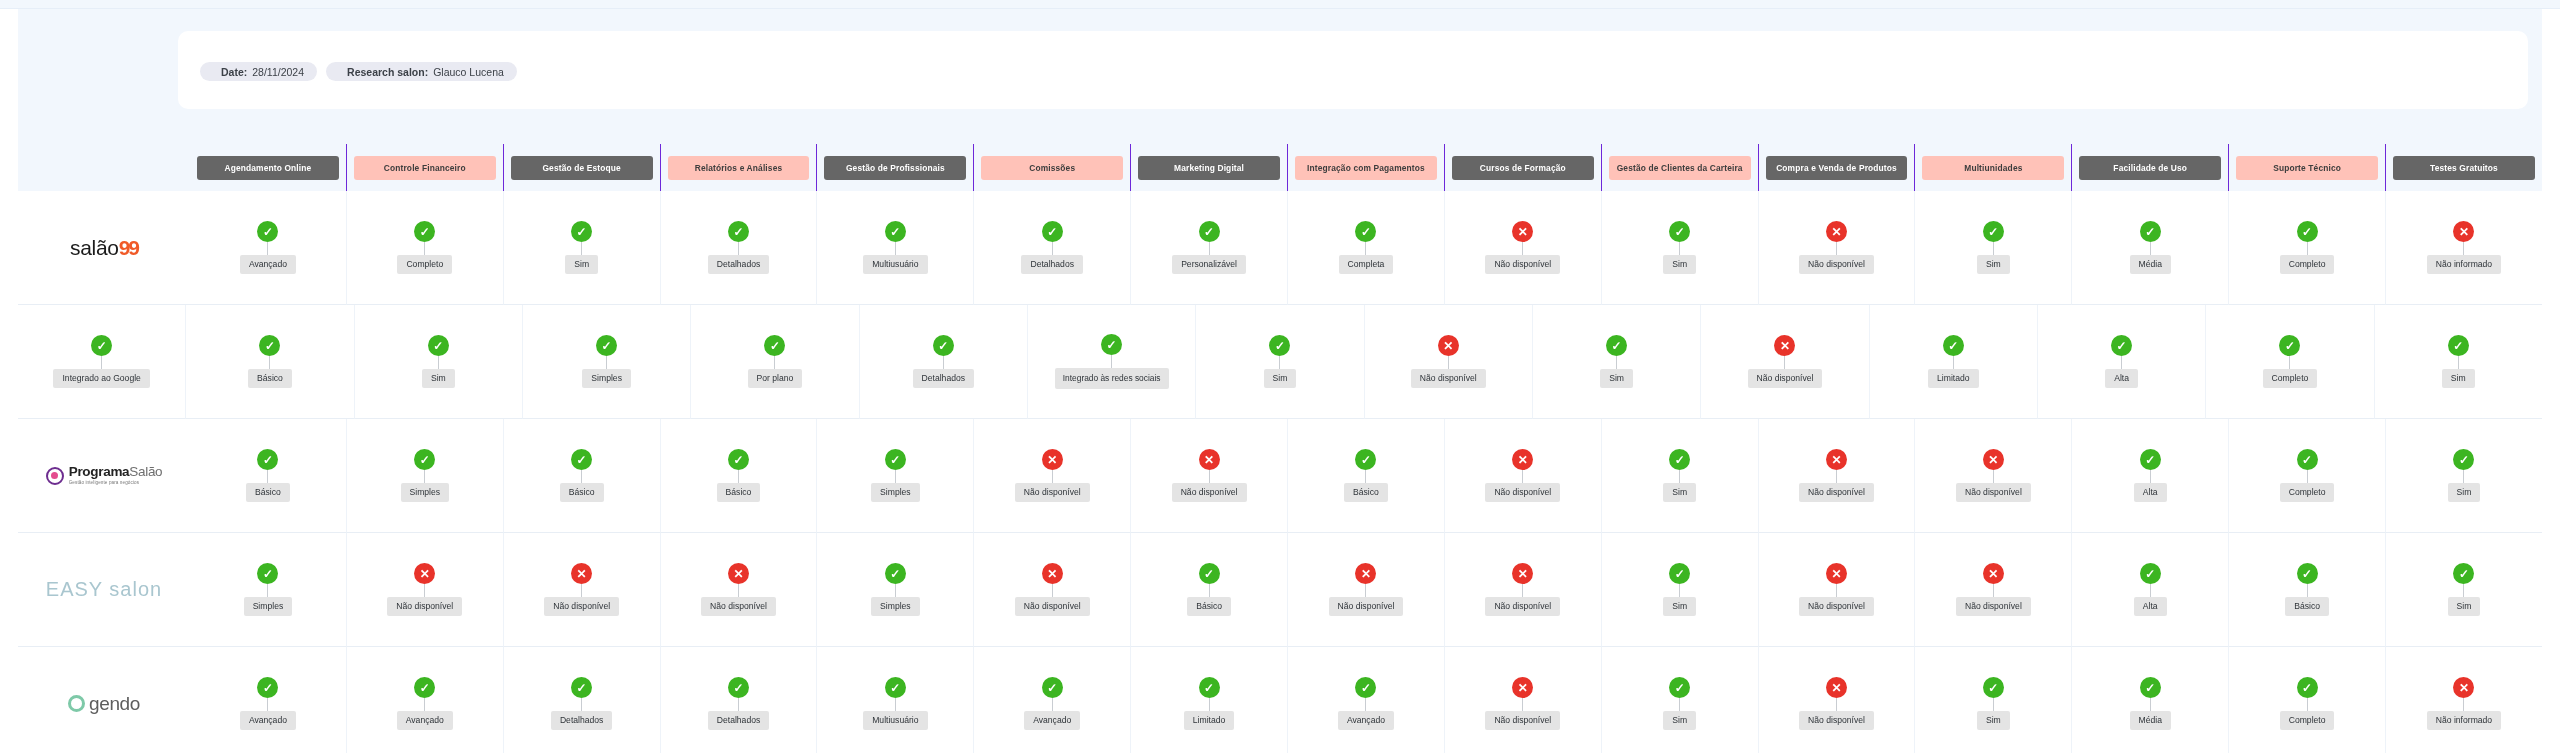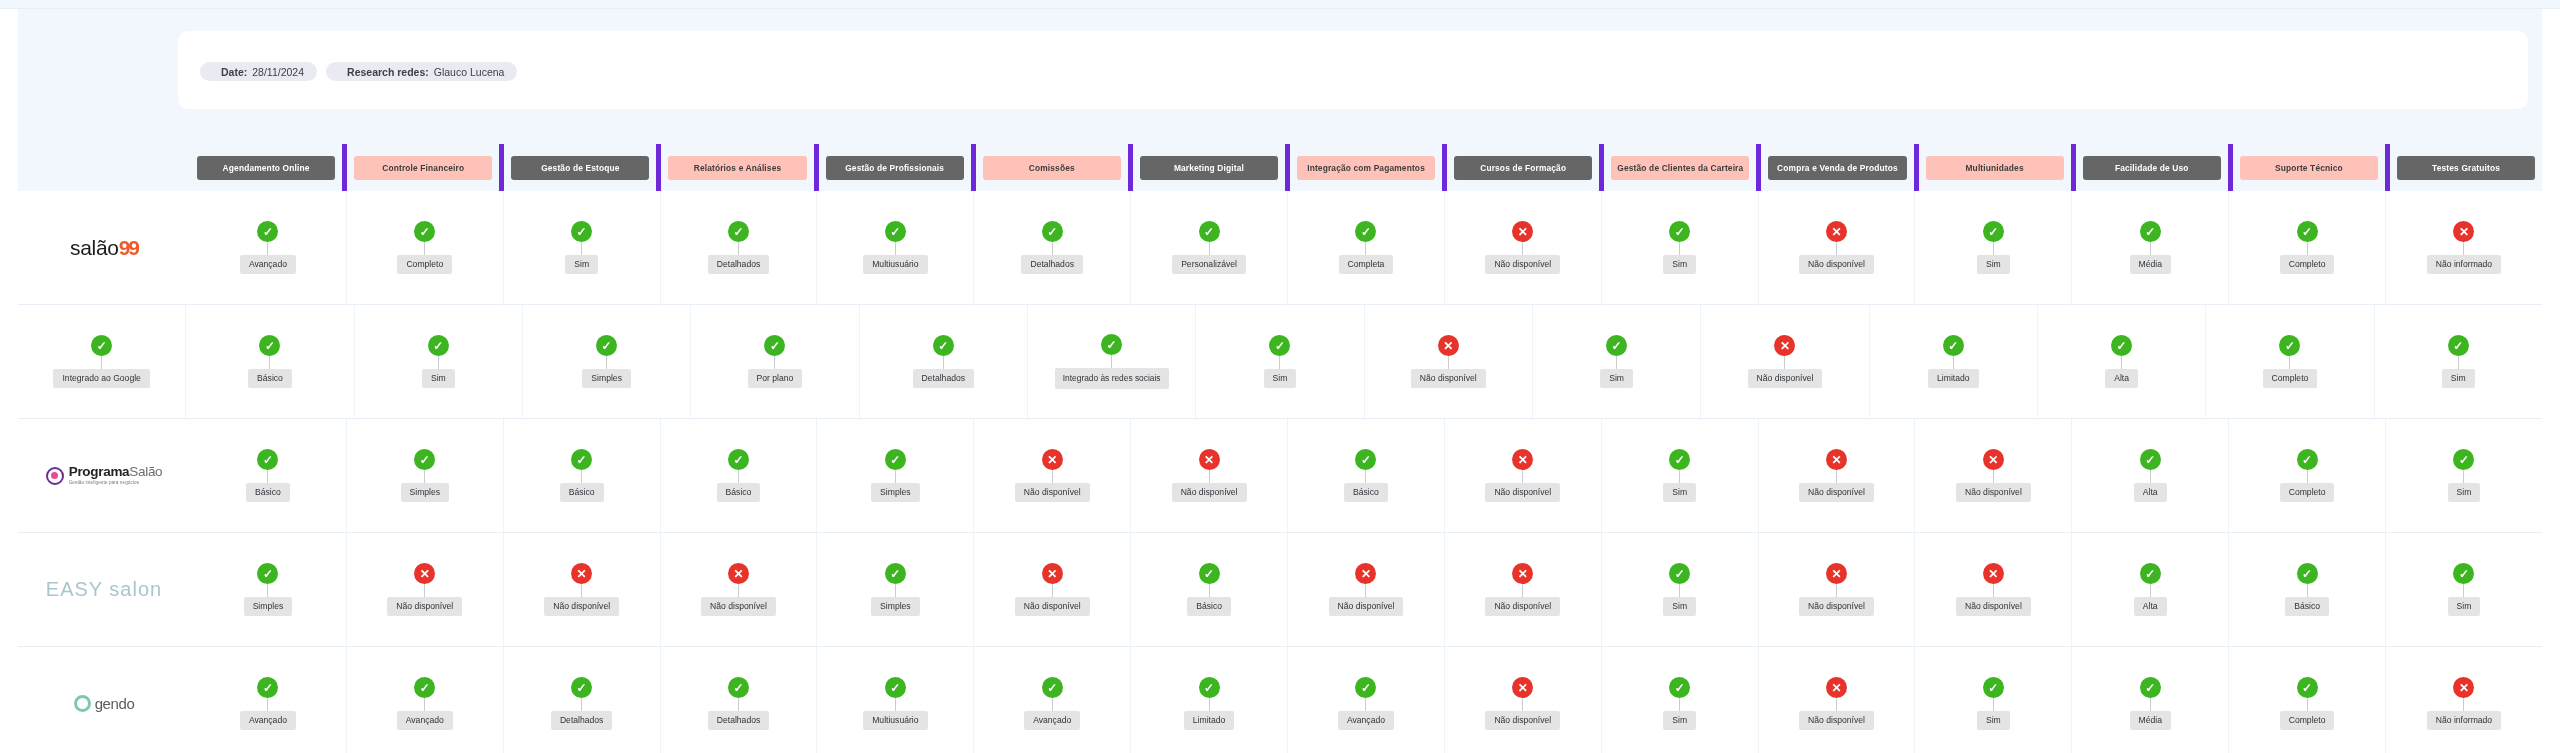--- a/index.html
+++ b/index.html
@@ -69,21 +69,21 @@
     position: relative;
     border-bottom: 1px solid #e8eef5;
   }
 
   .head-row { height: 47px; }
   .head-cell {
     flex: 1 1 0; min-width: 0;
     background: #f2f7fd;
     display: flex; align-items: center; justify-content: center;
     padding: 0 7px;
-    border-right: 5px solid #6d28d9;
+    border-right: 1px solid #6d28d9;
   }
   .head-cell:last-child { border-right: none; }
   .head-chip {
     width: 100%;
     height: 24px;
     border-radius: 3px;
     display: flex; align-items: center; justify-content: center;
     padding: 0 4px;
     font-size: 8.4px;
     font-weight: bold;
@@ -158,37 +158,37 @@
   .logo-ps .hex { width:18px; height:18px; border-radius:50%; border:2.5px solid #6d2d8f; position:relative; }
   .logo-ps .hex::after{ content:''; position:absolute; left:50%; top:50%; width:7px;height:7px;margin:-3.5px 0 0 -3.5px; background:#e44d8f; border-radius:50%;}
   .logo-ps .names { display:flex; flex-direction:column; line-height:1; }
   .logo-ps .n1 { font-size:13.5px; color:#232323; letter-spacing:-.3px;}
   .logo-ps .n1 b { font-weight:bold; }
   .logo-ps .n1 s { text-decoration:none; color:#6e6e6e; font-weight:300;}
   .logo-ps .n2 { font-size:4.6px; color:#7a7a7a; margin-top:3px; letter-spacing:.1px;}
   .logo-easy { font-size: 20px; color: #a9c6cf; letter-spacing: 1px; font-weight:300;}
   .logo-gendo { display:flex; align-items:center; gap:4px; }
   .logo-gendo .ring { width:17px;height:17px;border-radius:50%;border:3px solid #7ec9a8; }
-  .logo-gendo .txt { font-size:15px;color:#5d5d5d; letter-spacing:-.4px;}
+  .logo-gendo .txt { font-size:19px;color:#5d5d5d; letter-spacing:-.4px;}
 </style>
 </head>
 <body>
 
 <div id="app">
   <div class="top-strip"></div>
   <div class="canvas">
 
     <div class="header-card">
       <div class="badge-row">
           <div class="badge">
             <span class="k">Date:</span>
             <span class="v">28/11/2024</span>
           </div>
           <div class="badge">
-            <span class="k">Research redes:</span>
+            <span class="k">Research salon:</span>
             <span class="v">Glauco Lucena</span>
           </div>
         </div>
     </div>
 
     <div class="table">
       <div class="row head-row">
         <div class="corner-cell"></div>
       <div class="head-cell">
             <div class="head-chip chip-dark">Agendamento Online</div>

